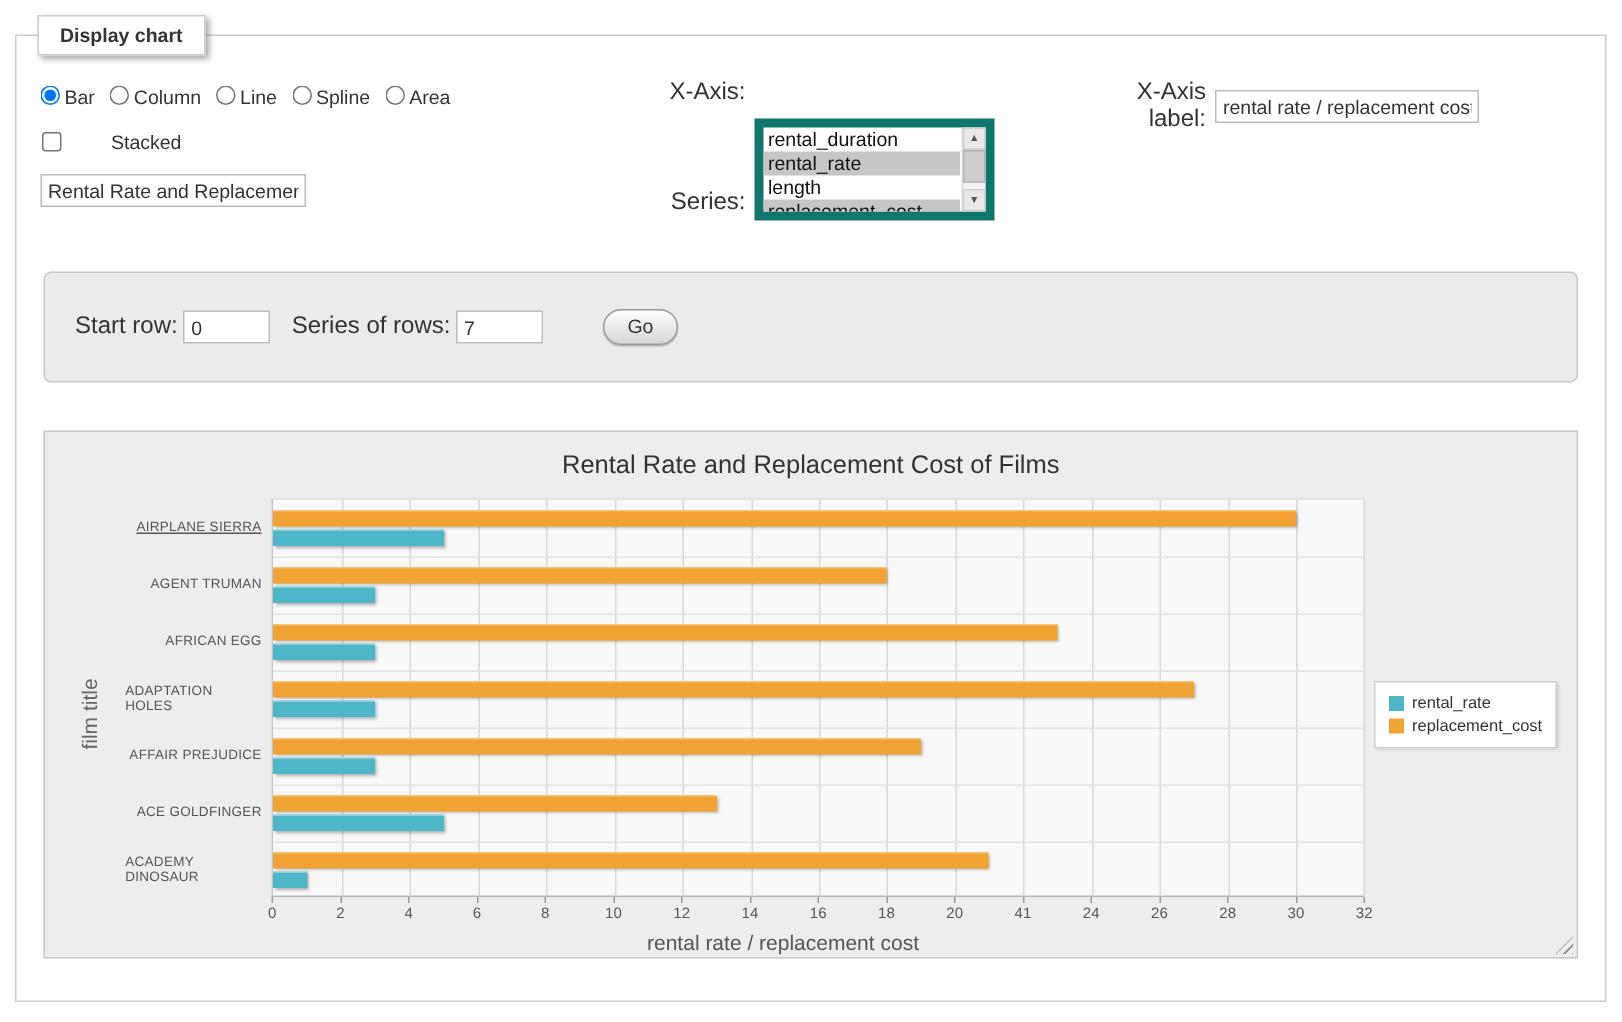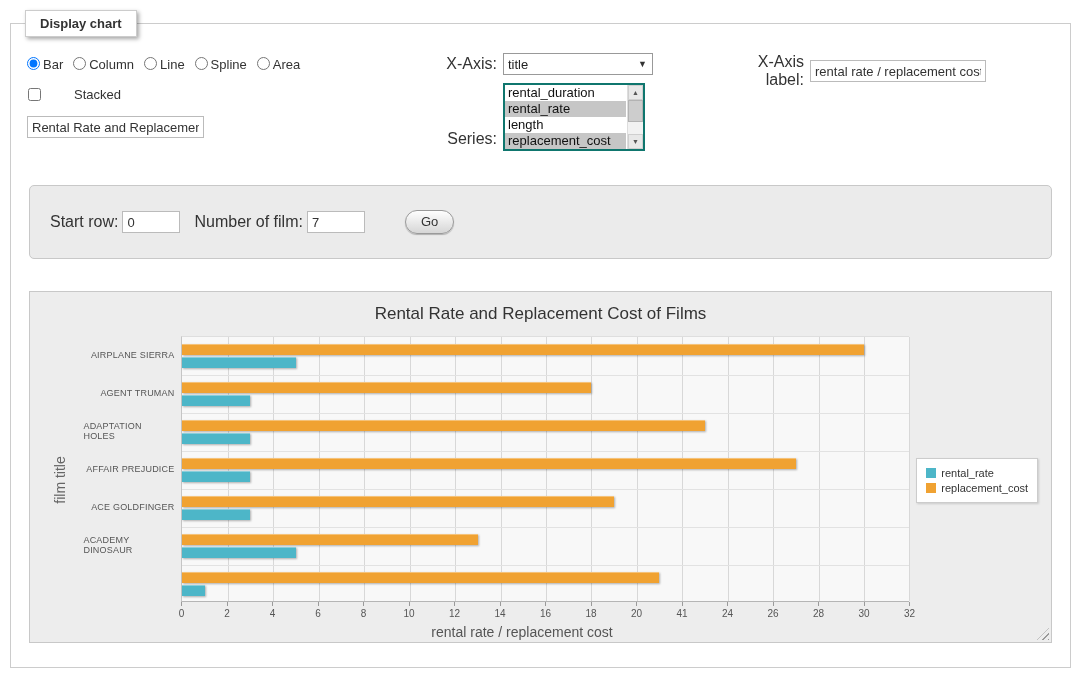--- a/index.html
+++ b/index.html
@@ -31,21 +31,21 @@
   .ctl-row { display:flex; align-items:center; margin-bottom:8px; }
   .ctl-label { font-size:16px; color:#333; text-align:right; padding-right:6px; }
   .col2 .ctl-label { width:62px; }
   .col3 .ctl-label { width:88px; }
 
   .fake-select { width:150px; height:22px; border:1px solid #999; background:#fff;
     display:flex; align-items:center; font-size:13px; color:#222; padding-left:4px; position:relative; }
   .fake-select .arrow { position:absolute; right:5px; top:5px; font-size:9px; color:#333; }
 
   .series-row { align-items:flex-end; margin-top:6px; }
-  .series-listbox { width:142px; height:68px; border:2px solid #0f766e; background:#fff; position:relative;
+  .series-listbox { width:160px; height:68px; border:6px solid #0f766e; background:#fff; position:relative;
     overflow:hidden; padding-right:17px; }
   .series-item { height:16px; line-height:16px; font-size:13px; color:#111; padding-left:3px;
     white-space:nowrap; cursor:default; }
   .series-item.sel { background:#c6c6c6; }
   .sb { position:absolute; right:0; top:0; bottom:0; width:16px; background:#f2f2f2; border-left:1px solid #ddd; }
   .sb-btn { height:15px; display:flex; align-items:center; justify-content:center; font-size:7px;
     color:#555; background:#e8e8e8; border:1px solid #cfcfcf; cursor:default; }
   .sb-btn.down { position:absolute; bottom:0; left:0; right:0; }
   .sb-thumb { position:absolute; top:15px; left:0; right:0; height:22px; background:#cdcdcd; border:1px solid #b3b3b3; }
 
@@ -125,24 +125,20 @@
           <span>Stacked</span>
         </div>
         <div class="title-input">
           <input type="text" style="width: 177px;" value="Rental Rate and Replacement Cost of Films">
         </div>
       </div>
 
       <div class="col2">
         <div class="ctl-row">
           <span class="ctl-label">X-Axis:</span>
-          <div class="fake-select">
-            <span>title</span>
-            <span class="arrow">▼</span>
-          </div>
         </div>
         <div class="ctl-row series-row">
           <span class="ctl-label" style="margin-bottom:3px;">Series:</span>
           <div class="series-listbox">
             <div class="sb">
               <div class="sb-btn">▲</div>
               <div class="sb-thumb"></div>
               <div class="sb-btn down">▼</div>
             </div>
           <div class="series-item">rental_duration</div>
@@ -157,34 +153,35 @@
         <div class="ctl-row">
           <span class="ctl-label">X-Axis label:</span>
           <input type="text" style="width: 176px;" value="rental rate / replacement cost">
         </div>
       </div>
     </div>
 
     <div class="rows-panel">
       <span class="ctl-label">Start row:</span>
       <input type="text" value="0" style="">
-      <span class="ctl-label">Number of film:</span>
+      <span class="ctl-label">Series of rows:</span>
       <input type="text" value="7" style="">
       <span class="go-btn">Go</span>
     </div>
 
     <div class="chart-panel">
       <div class="chart-title">Rental Rate and Replacement Cost of Films</div>
       <div class="chart-flex">
         <div class="ylab-col">
           <span class="ylab">film title</span>
         </div>
         <div class="cat-col">
-            <div class="cat-label" style="height: 38px;">AIRPLANE SIERRA</div>
+            <div class="cat-label" style="height: 38px; text-decoration: underline;">AIRPLANE SIERRA</div>
             <div class="cat-label" style="height: 38px;">AGENT TRUMAN</div>
+            <div class="cat-label" style="height: 38px;">AFRICAN EGG</div>
             <div class="cat-label" style="height: 38px;">ADAPTATION HOLES</div>
             <div class="cat-label" style="height: 38px;">AFFAIR PREJUDICE</div>
             <div class="cat-label" style="height: 38px;">ACE GOLDFINGER</div>
             <div class="cat-label" style="height: 38px;">ACADEMY DINOSAUR</div>
           </div>
         <div class="plot-col">
           <div class="plot" style="height: 266px;">
               <div class="grid-v" style="left: 6.25%;"></div>
               <div class="grid-v" style="left: 12.5%;"></div>
               <div class="grid-v" style="left: 18.75%;"></div>

